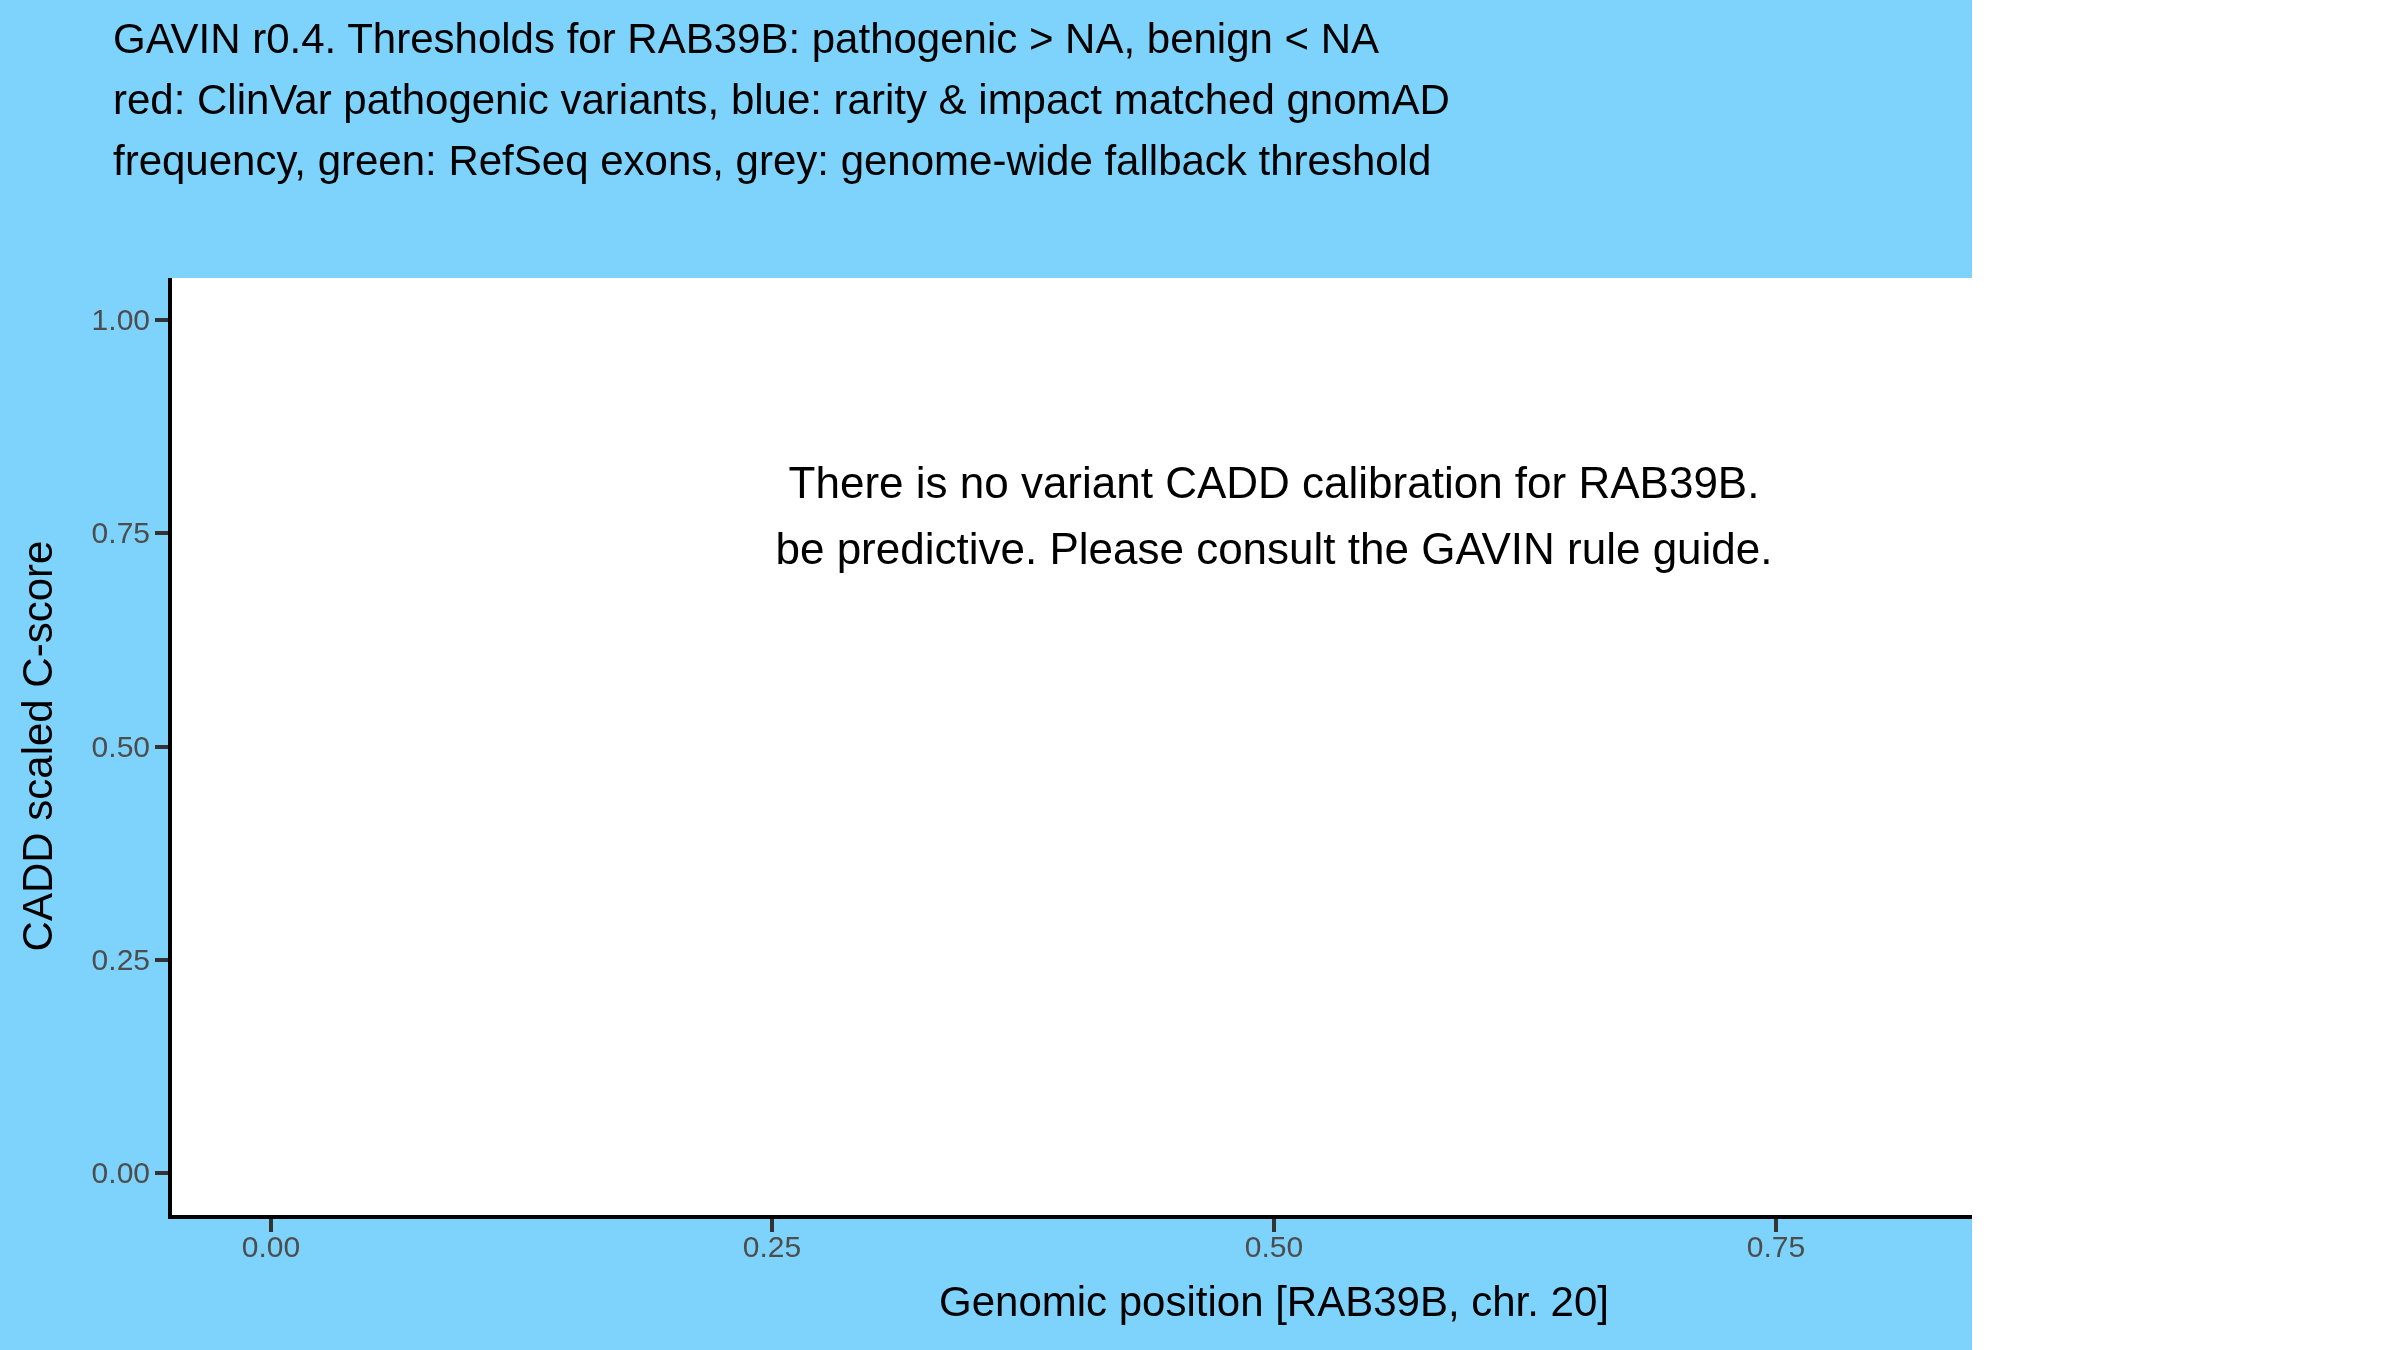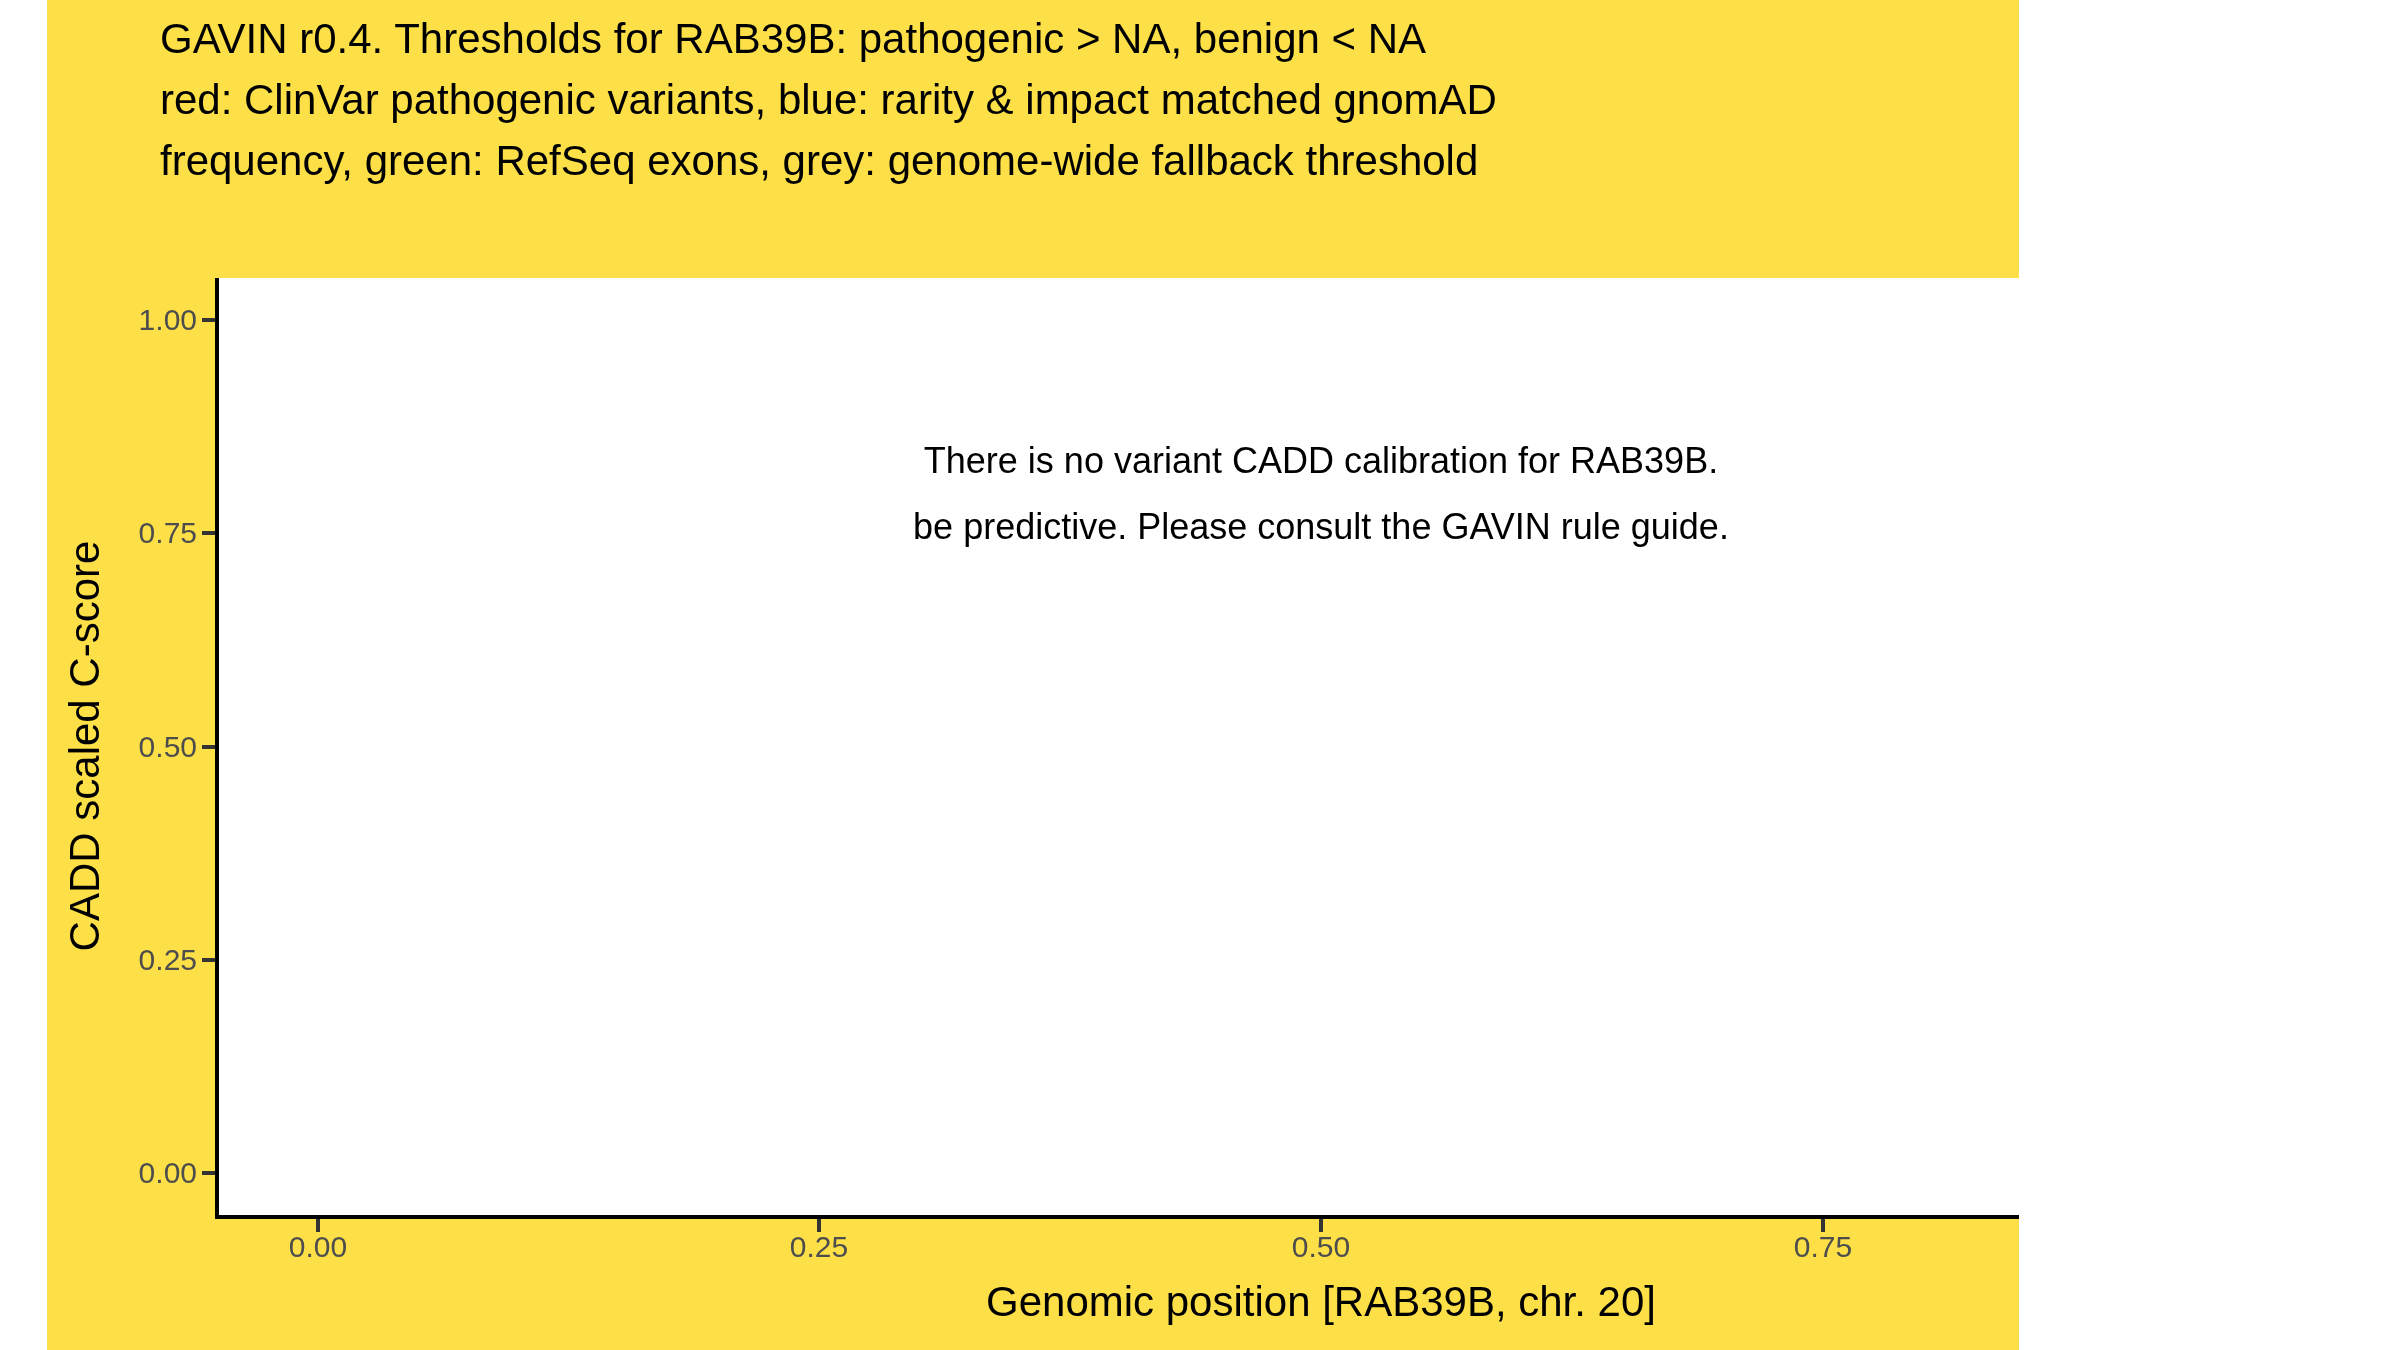--- a/index.html
+++ b/index.html
@@ -1,25 +1,24 @@
 <!DOCTYPE html>
 <html><head>
 <meta charset="utf-8">
 <style>
   * { margin: 0; padding: 0; box-sizing: border-box; }
   html, body { background: #ffffff; }
   #page {
     position: relative;
     width: 1972px;
     height: 1350px;
-    background: #fde047;
+    background: #7dd3fc;
     font-family: "Liberation Sans", sans-serif;
     color: #000000;
     overflow: hidden;
-    margin-left: 47px;
   }
   .plot-title {
     position: absolute;
     left: 113px;
     top: 8px;
     font-size: 42px;
     line-height: 61px;
     color: #000000;
     white-space: nowrap;
   }
@@ -29,24 +28,24 @@
     top: 278px;
     width: 2211px;
     height: 941px;
     border-left: 4px solid #000000;
     border-bottom: 4px solid #000000;
     background: #ffffff;
   }
   .annotation {
     position: absolute;
     left: 1274px;
-    top: 428px;
+    top: 450px;
     transform: translateX(-50%);
     text-align: center;
-    font-size: 36px;
+    font-size: 44px;
     line-height: 66px;
     color: #000000;
     white-space: nowrap;
   }
   .y-axis-title {
     position: absolute;
     left: 38px;
     top: 746px;
     transform: translate(-50%, -50%) rotate(-90deg);
     font-size: 42px;

